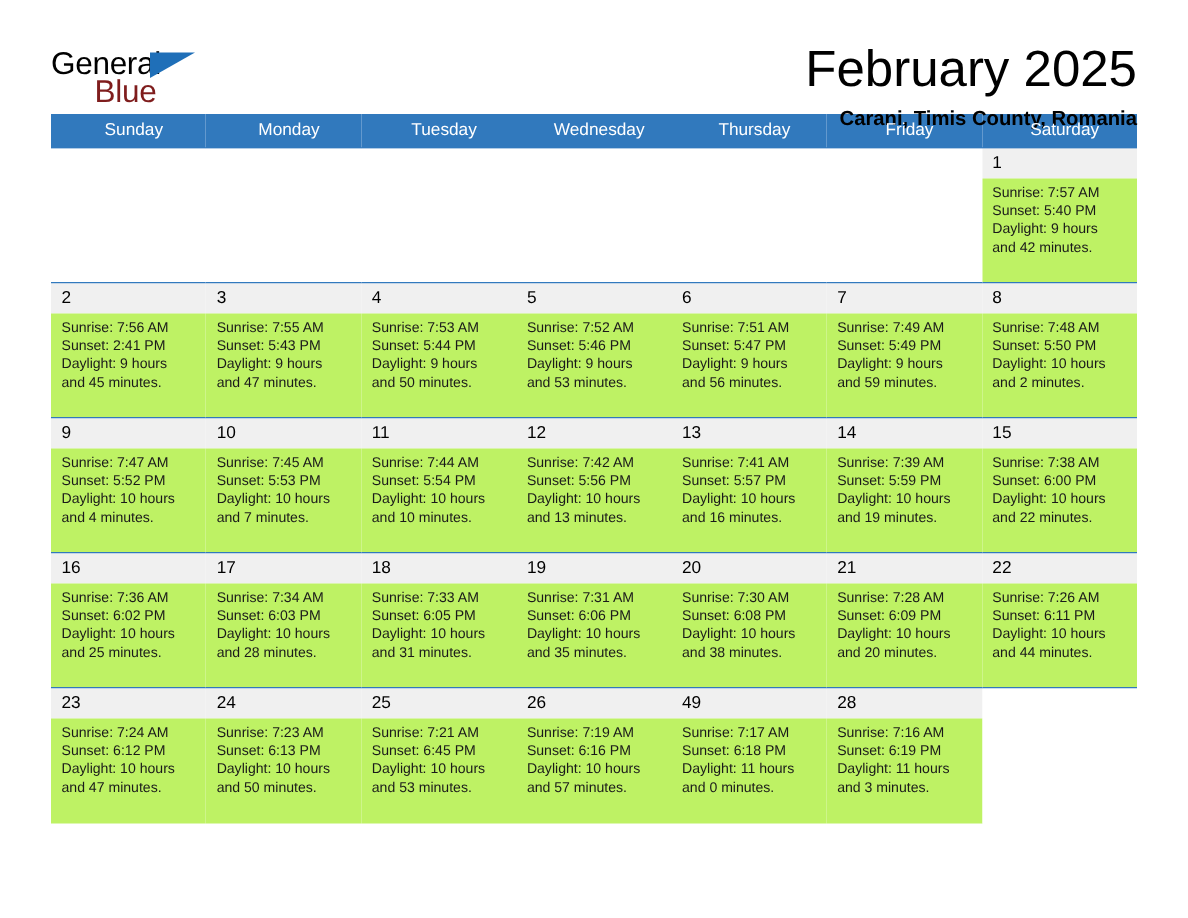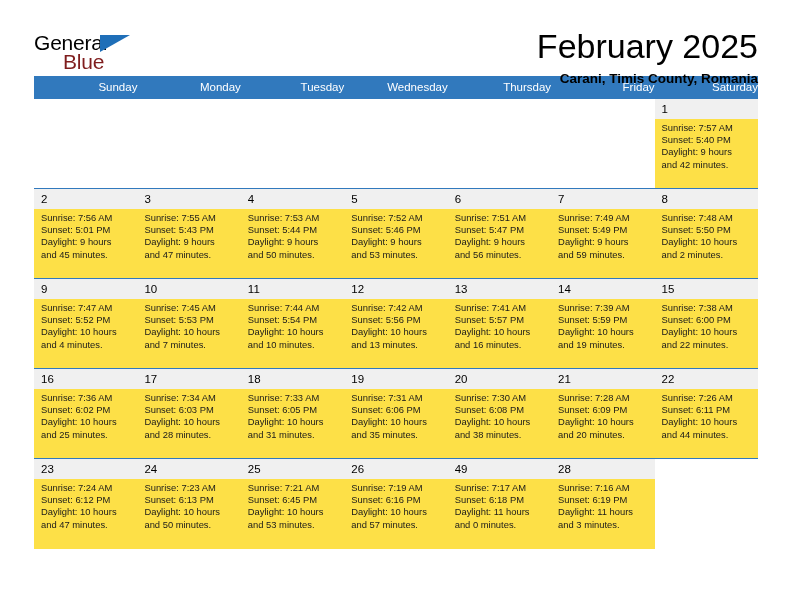--- a/index.html
+++ b/index.html
@@ -91,21 +91,21 @@
     width: 724px;
     margin-top: 4px;
     border-collapse: collapse;
     table-layout: fixed;
   }
   .calendar th {
     background: #3179bd;
     color: #ffffff;
     font-size: 11.5px;
     font-weight: normal;
-    text-align: right;
+    text-align: center;
     padding: 5px 0 5px 7px;
     height: 21px;
     border: none;
   }
   .calendar td {
     vertical-align: top;
     padding: 0;
     border: none;
     border-top: 1px solid #3179bd;
     height: 90px;
@@ -119,21 +119,21 @@
   .date-strip {
     background: #f0f0f0;
     font-size: 11.5px;
     line-height: 14px;
     padding: 3px 0 3px 7px;
     height: 20px;
     color: #000000;
   }
   .cell-body {
     flex: 1 1 auto;
-    background: #fde047;
+    background: #bef264;
     padding: 3px 5px 0 7px;
     font-size: 9.4px;
     line-height: 12.2px;
     color: #1a1a1a;
   }
   .cell-body div { white-space: nowrap; }
   .cell-blank .date-strip,
   .cell-blank .cell-body { background: #ffffff; }
 </style>
 </head>
@@ -217,21 +217,21 @@
               </div>
             </div>
           </td>
         </tr>
         <tr>
           <td>
             <div class="cell-inner">
               <div class="date-strip">2</div>
               <div class="cell-body">
                 <div>Sunrise: 7:56 AM</div>
-                <div>Sunset: 5:01 PM</div>
+                <div>Sunset: 2:41 PM</div>
                 <div>Daylight: 9 hours</div>
                 <div>and 45 minutes.</div>
               </div>
             </div>
           </td>
           <td>
             <div class="cell-inner">
               <div class="date-strip">3</div>
               <div class="cell-body">
                 <div>Sunrise: 7:55 AM</div>

